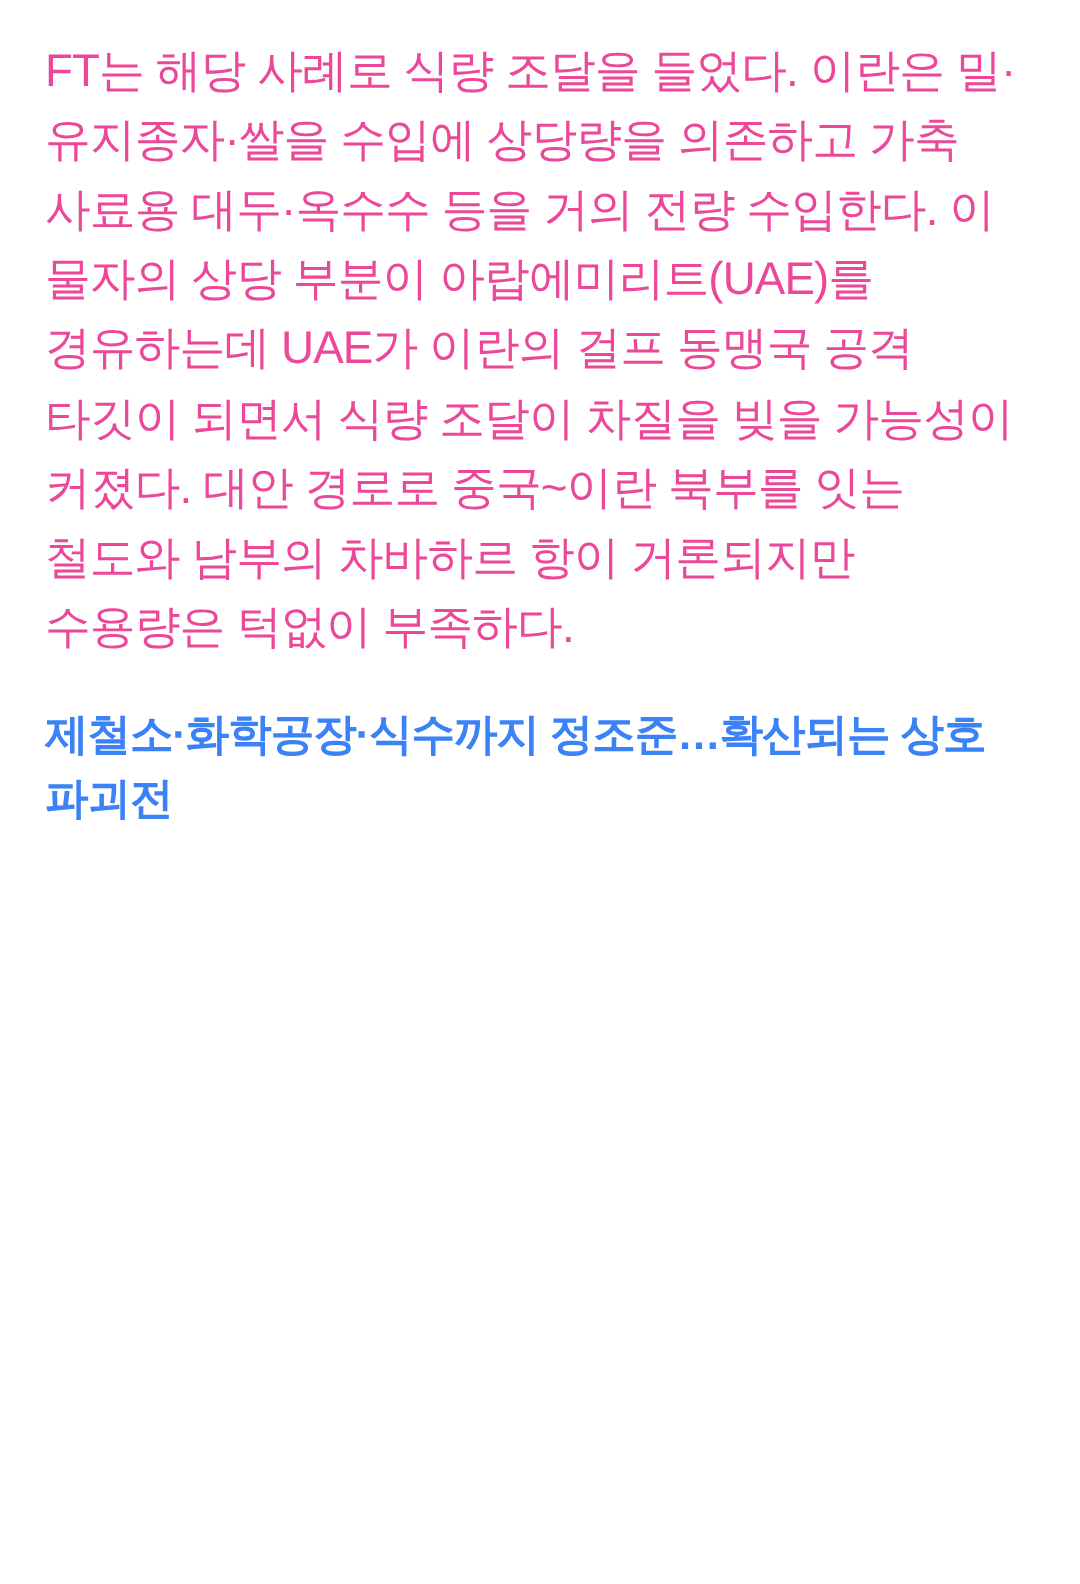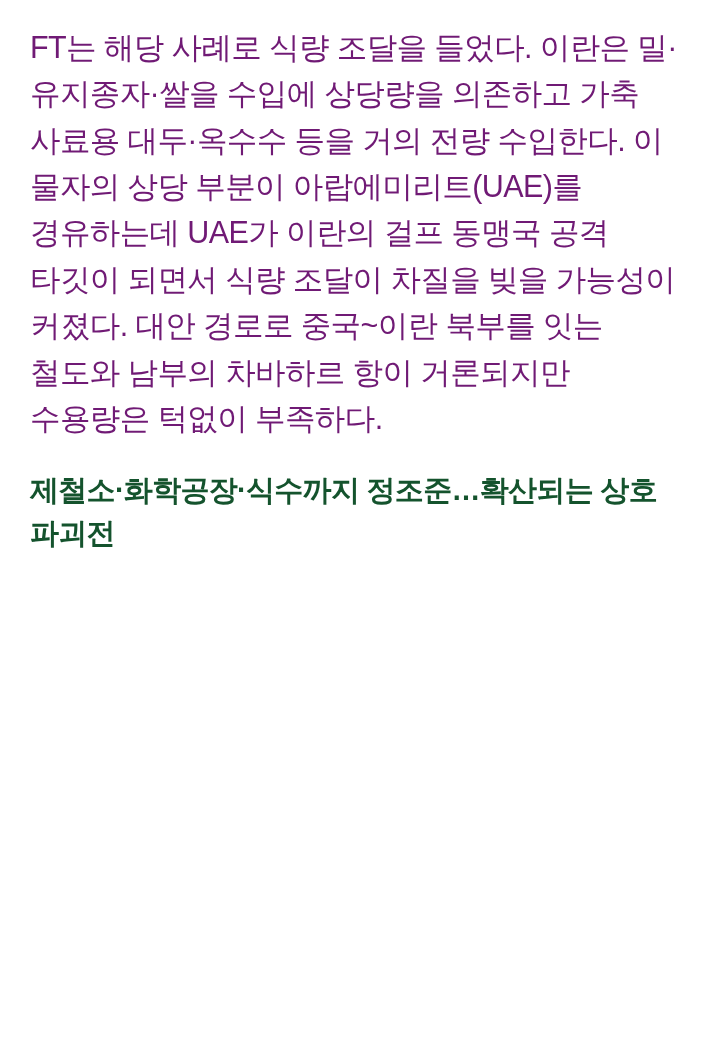--- a/index.html
+++ b/index.html
@@ -15,30 +15,30 @@
     overflow: hidden;
   }
   .article {
     padding: 24px 30px 0 30px;
     box-sizing: border-box;
   }
   .para {
     font-size: 30.5px;
     line-height: 1.52;
     letter-spacing: -0.6px;
-    color: #701a75;
+    color: #ec4899;
     margin: 0 0 28px 0;
     word-break: keep-all;
   }
   .subhead {
     font-size: 29px;
     line-height: 1.48;
     letter-spacing: -0.7px;
     font-weight: bold;
-    color: #14532d;
+    color: #3b82f6;
     margin: 0 0 6px 0;
     word-break: keep-all;
   }
   .para.after-head {
     margin-top: 0;
   }
 </style>
 </head>
 <body>
 

